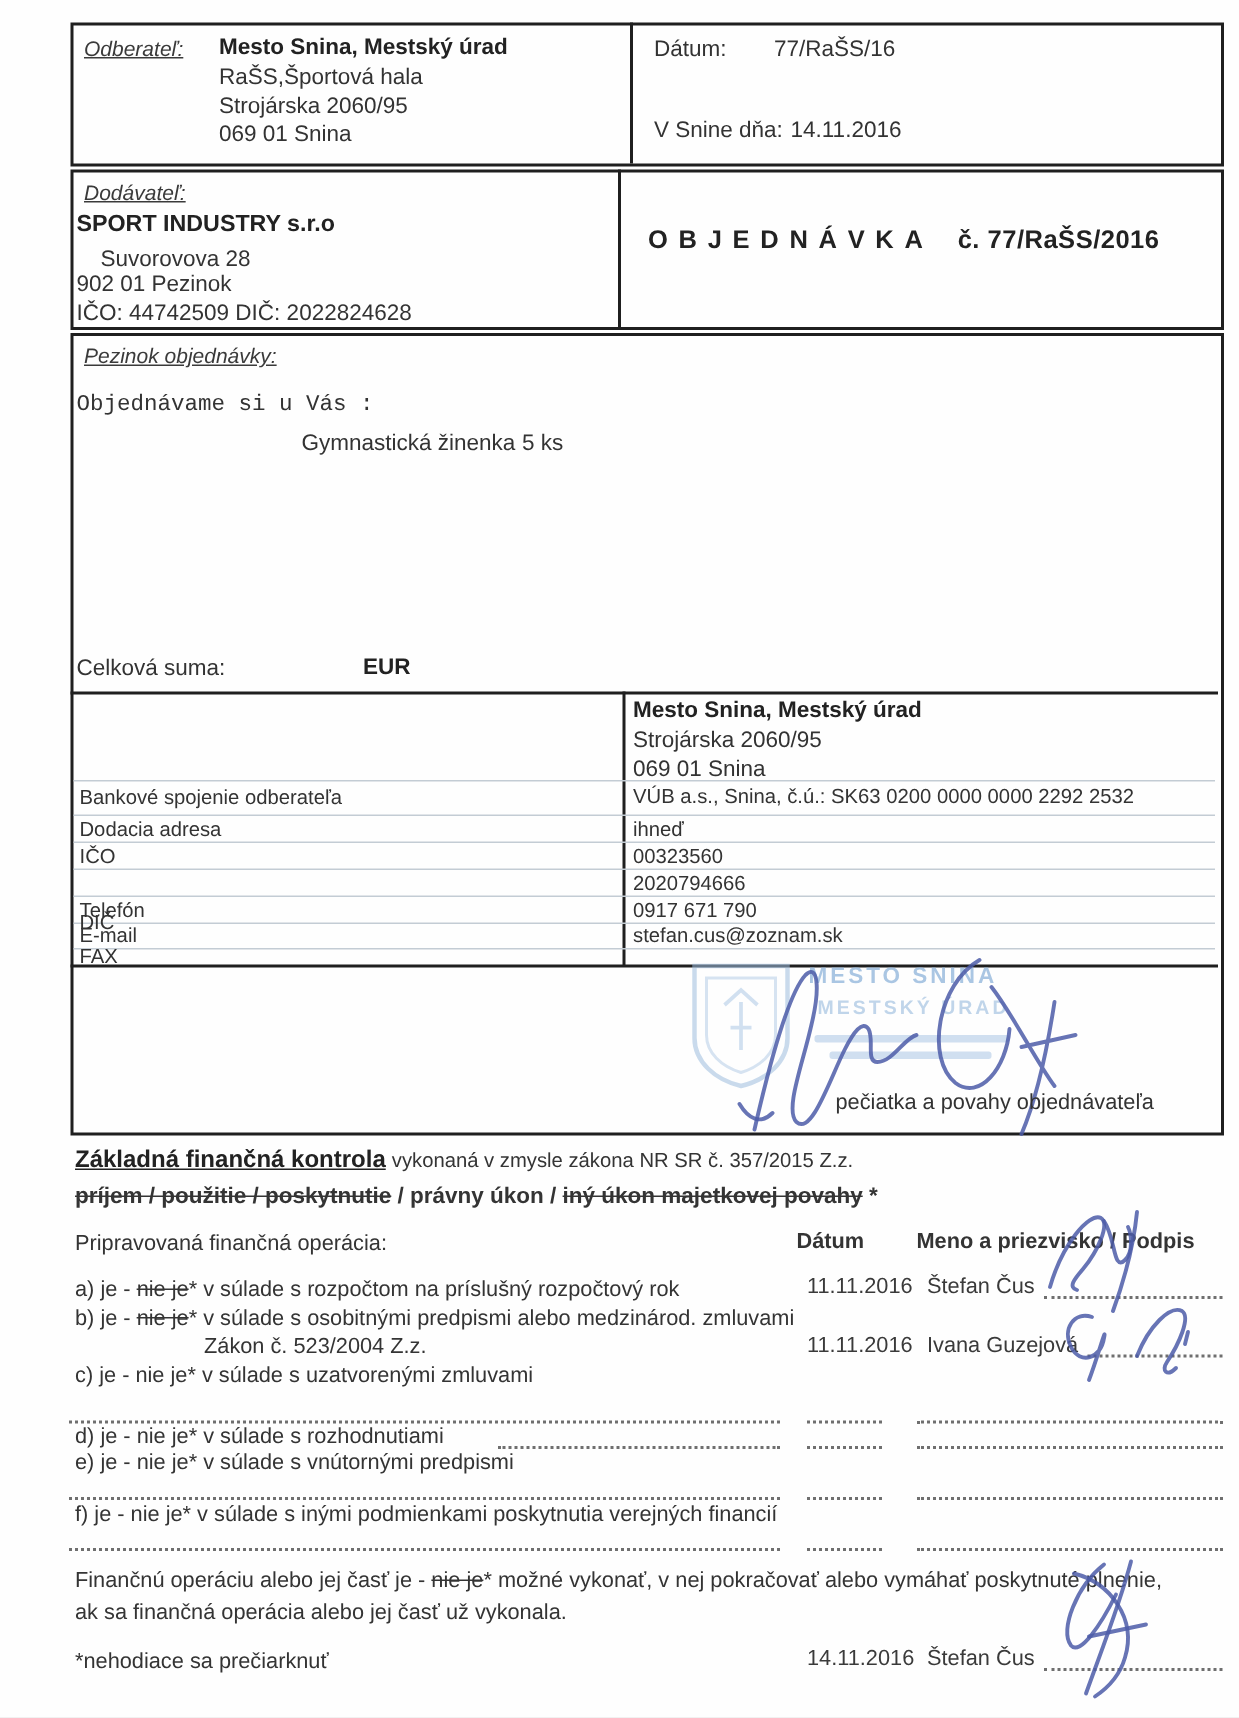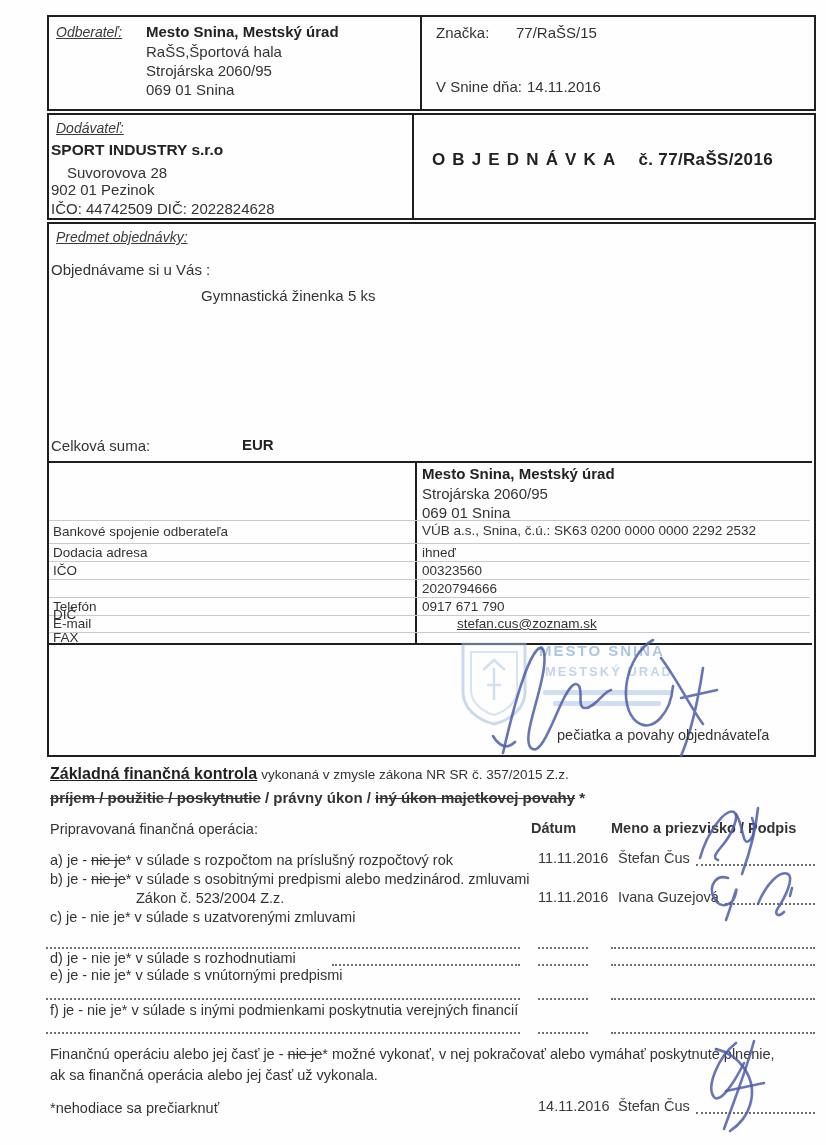--- a/index.html
+++ b/index.html
@@ -38,43 +38,43 @@
 
   <div class="box" style="left:47px; top:15px; width:765px; height:92px;"></div>
   <div class="vline" style="left:420px; top:15px; height:94px;"></div>
 
   <span class="abs ital-u" style="left:56px; top:24px;">Odberateľ:</span>
   <span class="abs bold" style="left:146px; top:23px;">Mesto Snina, Mestský úrad</span>
   <span class="abs" style="left:146px; top:43px;">RaŠS,Športová hala</span>
   <span class="abs" style="left:146px; top:62px;">Strojárska 2060/95</span>
   <span class="abs" style="left:146px; top:81px;">069 01 Snina</span>
 
-  <span class="abs" style="left:436px; top:24px;">Značka:</span>
-  <span class="abs" style="left:516px; top:24px;">77/RaŠS/15</span>
+  <span class="abs" style="left:436px; top:24px;">Dátum:</span>
+  <span class="abs" style="left:516px; top:24px;">77/RaŠS/16</span>
   <span class="abs" style="left:436px; top:78px;">V Snine dňa:</span>
   <span class="abs" style="left:527px; top:78px;">14.11.2016</span>
 
   <div class="box" style="left:47px; top:113px; width:765px; height:103px;"></div>
   <div class="vline" style="left:412px; top:113px; height:105px;"></div>
 
   <span class="abs ital-u" style="left:56px; top:120px;">Dodávateľ:</span>
   <span class="abs bold" style="left:51px; top:141px; font-size:15.5px;">SPORT INDUSTRY s.r.o</span>
   <span class="abs" style="left:51px; top:164px;margin-left:16px;">Suvorovova 28</span>
   <span class="abs" style="left:51px; top:181px;">902 01  Pezinok</span>
   <span class="abs" style="left:51px; top:200px;">IČO: 44742509    DIČ: 2022824628</span>
 
   <div class="abs" style="left:432px; top:150px; display:flex; align-items:center; gap:16px;">
     <span class="order-title">OBJEDNÁVKA</span>
     <span class="order-num">č. 77/RaŠS/2016</span>
   </div>
 
   <div class="box" style="left:47px; top:222px; width:765px; height:531px;"></div>
 
-  <span class="abs ital-u" style="left:56px; top:229px;">Predmet objednávky:</span>
-  <span class="abs" style="left:51px; top:261px;">Objednávame si u Vás :</span>
+  <span class="abs ital-u" style="left:56px; top:229px;">Pezinok objednávky:</span>
+  <span class="abs" style="left:51px; top:261px;font-family:Liberation Mono, monospace;">Objednávame si u Vás :</span>
   <span class="abs" style="left:201px; top:287px;">Gymnastická žinenka</span>
   <span class="abs" style="left:348px; top:287px;">5 ks</span>
 
   <span class="abs" style="left:51px; top:437px;">Celková suma:</span>
   <span class="abs bold" style="left:242px; top:436px;">EUR</span>
 
   <div class="hline" style="left:47px; top:461px; width:765px;"></div>
   <div class="vline" style="left:415px; top:461px; height:183px;"></div>
   <div class="hline" style="left:47px; top:643px; width:765px;"></div>
 
@@ -99,21 +99,21 @@
   <span class="abs small" style="left:53px; top:563px;">IČO</span>
   <span class="abs small" style="left:422px; top:563px;">00323560</span>
 
   <span class="abs small" style="left:53px; top:607px;">DIČ</span>
   <span class="abs small" style="left:422px; top:581px;">2020794666</span>
 
   <span class="abs small" style="left:53px; top:599px;">Telefón</span>
   <span class="abs small" style="left:422px; top:599px;">0917 671 790</span>
 
   <span class="abs small" style="left:53px; top:616px;">E-mail</span>
-  <span class="abs small" style="left:422px; top:616px; text-decoration:underline;margin-left:35px;">stefan.cus@zoznam.sk</span>
+  <span class="abs small" style="left:422px; top:616px; ">stefan.cus@zoznam.sk</span>
 
   <span class="abs small" style="left:53px; top:630px;">FAX</span>
 
   <div class="abs" style="left:457px; top:638px; width:250px; height:95px;">
     <svg width="74" height="86" viewBox="0 0 74 86" style="position:absolute; left:0; top:2px; opacity:0.55;">
       <path d="M6 4 H68 V52 C68 68 54 80 37 84 C20 80 6 68 6 52 Z" fill="none" stroke="#9fbede" stroke-width="3"></path>
       <path d="M14 12 H60 V50 C60 62 50 71 37 75 C24 71 14 62 14 50 Z" fill="none" stroke="#b6cde7" stroke-width="2"></path>
       <path d="M26 30 L37 20 L48 30 M30 45 H44 M37 28 V60" fill="none" stroke="#aec9e6" stroke-width="2.5"></path>
     </svg>
     <span class="abs stamp-text" style="left:82px; top:4px; font-size:15px;">MESTO SNINA</span>

